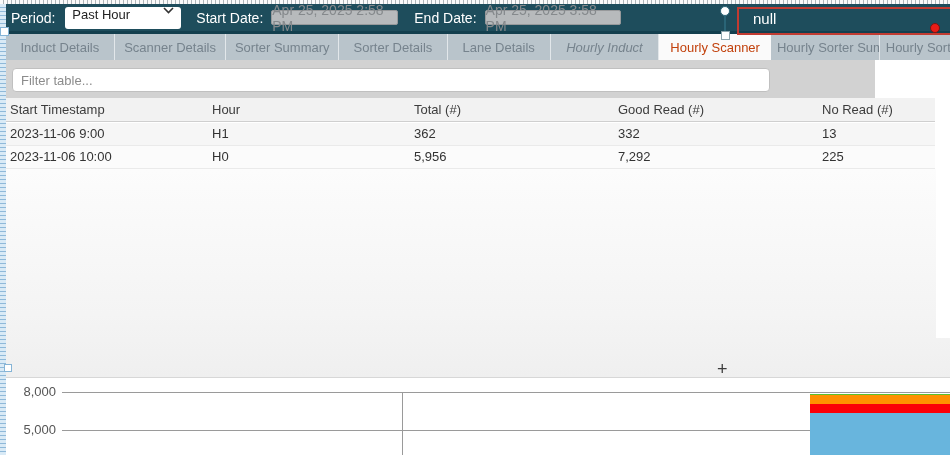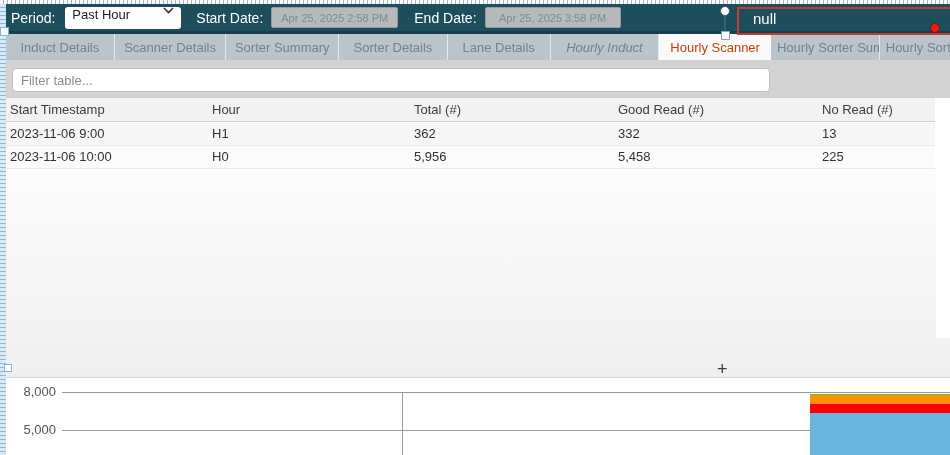--- a/index.html
+++ b/index.html
@@ -13,22 +13,22 @@
     background-image:repeating-linear-gradient(180deg,transparent 0 3px,#8fb9d9 3px 4px);}
 
   
   #toolbar{position:absolute;left:6px;top:4px;width:944px;height:27px;background:#1e4d5c;
     display:flex;align-items:center;box-sizing:border-box;padding-left:5px;}
   #toolbar-underline{position:absolute;left:6px;top:31px;width:944px;height:3px;background:#133f4e;}
   .tlabel{color:#ffffff;font-size:14px;white-space:nowrap;}
   .select{background:#fff;border-radius:3px;height:22px;width:116px;margin-left:10px;
     display:flex;align-items:flex-start;justify-content:space-between;padding:0 7px;box-sizing:border-box;cursor:pointer;}
   .select span{font-size:13px;color:#222;}
-  .dateinput{background:#b7babc;border:1px solid #97999b;border-radius:2px;height:21px;
-    display:flex;align-items:center;justify-content:center;box-sizing:border-box;color:#85898c;font-size:11px;}
+  .dateinput{background:#b7babc;border:1px solid #97999b;border-radius:2px;height:15px;
+    display:flex;align-items:center;justify-content:center;box-sizing:border-box;color:#85898c;font-size:14px;}
   #start-date{width:127px;margin-left:8px;}
   #end-date{width:136px;margin-left:8px;}
   .ml14{margin-left:15px;} .ml16{margin-left:16px;}
 
   
   #col-handle-line{position:absolute;left:724px;top:10px;width:2px;height:24px;background:#2a6577;}
   #col-handle-circle{position:absolute;left:720px;top:6px;width:8px;height:8px;border-radius:50%;
     background:#fff;border:1px solid #2a6577;cursor:grab;}
   #col-handle-square{position:absolute;left:721px;top:31px;width:7px;height:7px;background:#fff;border:1px solid #8fa6ae;cursor:grab;}
   #sel-box{position:absolute;left:737px;top:7px;width:216px;height:28px;border:2px solid #c23b31;box-sizing:border-box;}
@@ -42,21 +42,21 @@
   #tabbar{position:absolute;left:6px;top:34px;width:944px;height:26px;background:#b9c4cb;display:flex;}
   .tab{box-sizing:border-box;display:flex;align-items:center;justify-content:center;
     font-size:13px;color:#76838d;white-space:nowrap;overflow:hidden;border-right:1px solid #e2e7ea;cursor:pointer;}
   .tab:nth-child(1){width:110px;} .tab:nth-child(2){width:113px;} .tab:nth-child(3){width:114px;}
   .tab:nth-child(4){width:110px;} .tab:nth-child(5){width:104px;} .tab:nth-child(6){width:110px;font-style:italic;}
   .tab:nth-child(7){width:113px;} .tab:nth-child(8){width:110px;} .tab:nth-child(9){flex:1 1 auto;border-right:none;}
   .tab.active{background:#fafafa;color:#c2410c;border-right:none;}
   .tab.clipL{justify-content:flex-start;padding-left:6px;}
 
   
-  #filterbar{position:absolute;left:6px;top:60px;width:944px;height:38px;background:#d2d2d2;}
+  #filterbar{position:absolute;left:6px;top:60px;width:869px;height:38px;background:#d2d2d2;}
   #filter-input{position:absolute;left:6px;top:8px;width:758px;height:24px;box-sizing:border-box;
     border:1px solid #c0c0c0;border-radius:4px;padding:0 8px;font-size:13px;font-family:"Liberation Sans",sans-serif;color:#333;outline:none;}
   #filter-input::placeholder{color:#8c8c8c;}
 
   
   #thead{position:absolute;left:6px;top:98px;width:929px;height:24px;background:#f2f2f2;border-bottom:1px solid #cfcfcf;box-sizing:border-box;}
   .hcell{position:absolute;top:0;height:24px;line-height:24px;font-size:13px;color:#3c3c3c;white-space:nowrap;cursor:pointer;}
   #tbody{position:absolute;left:6px;top:123px;width:929px;}
   .trow{position:relative;width:929px;height:23px;border-bottom:1px solid #eaeaea;box-sizing:border-box;cursor:pointer;}
   .trow.odd{background:#f6f6f6;} .trow.even{background:#fbfbfb;}
@@ -142,21 +142,21 @@
         <span class="tcell" style="left: 4px;">2023-11-06 9:00</span>
         <span class="tcell" style="left: 206px;">H1</span>
         <span class="tcell" style="left: 408px;">362</span>
         <span class="tcell" style="left: 612px;">332</span>
         <span class="tcell" style="left: 816px;">13</span>
       </div>
       <div class="trow even">
         <span class="tcell" style="left: 4px;">2023-11-06 10:00</span>
         <span class="tcell" style="left: 206px;">H0</span>
         <span class="tcell" style="left: 408px;">5,956</span>
-        <span class="tcell" style="left: 612px;">5,458</span>
+        <span class="tcell" style="left: 612px;">7,292</span>
         <span class="tcell" style="left: 816px;">225</span>
       </div>
     </div>
   <div id="table-empty"></div>
   <div id="scroll-track"></div>
   <span id="plus-marker">+</span>
 
   <div id="chart">
       <div class="ylab" style="top: 6px;">8,000</div>
       <div class="gridline" style="top: 13px;"></div>

